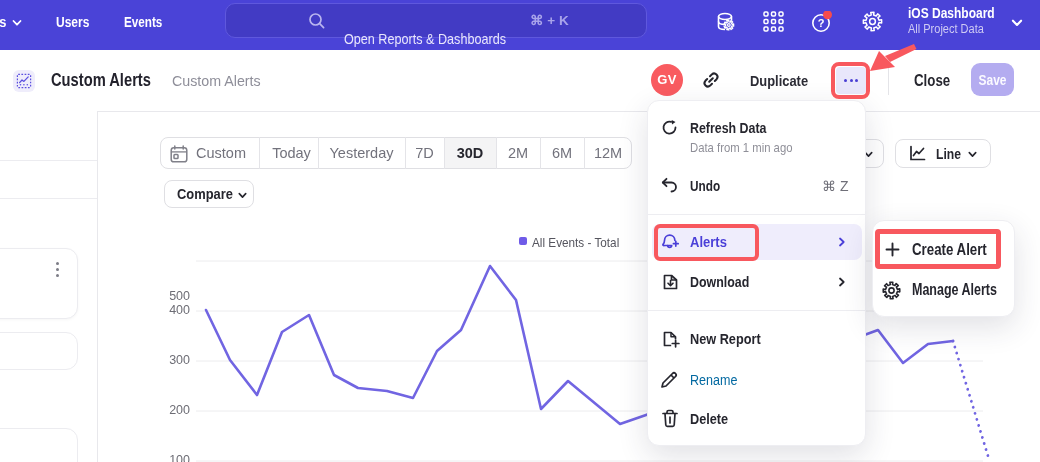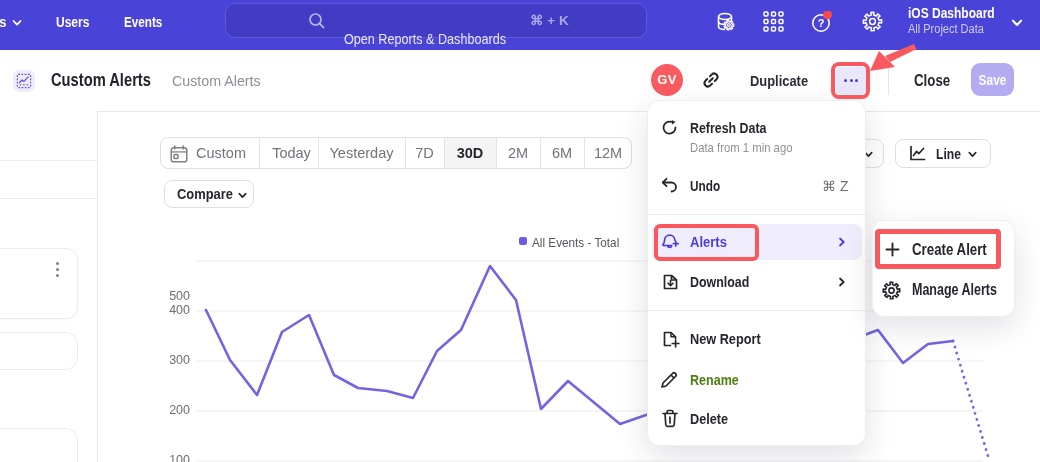--- a/index.html
+++ b/index.html
@@ -211,21 +211,21 @@
   <path d="M2.5 2.5 H9 L13.5 6.8 V15.5 H2.5 Z" fill="none" stroke="#26262e" stroke-width="1.7" stroke-linejoin="round"></path>
   <path d="M9 2.5 V6.8 H13.5" fill="none" stroke="#26262e" stroke-width="1.5" stroke-linejoin="round"></path>
   <rect x="9.2" y="9.2" width="8.6" height="8.6" fill="#fff"></rect>
   <path d="M10.3 13.5 H16.9 M13.6 10.2 V16.8" stroke="#26262e" stroke-width="1.7" stroke-linecap="round"></path>
 </svg>
 <div class="abs" style="left:690px;top:330px;color:#26262e;font-size:15.5px;font-weight:700;"><span class="sx" style="transform:scaleX(0.82);">New Report</span></div>
 <svg class="abs" style="left:659px;top:370px;" width="20" height="20" viewBox="0 0 20 20">
   <path d="M3 17 L4 13 L13.5 3.5 A1.8 1.8 0 0 1 16.5 6.5 L7 16 L3 17 Z" fill="none" stroke="#26262e" stroke-width="1.7" stroke-linejoin="round"></path>
   <path d="M12 5 L15 8" stroke="#26262e" stroke-width="1.7"></path>
 </svg>
-<div class="abs" style="left:690px;top:371px;color:#4d7c0f;font-size:15.5px;font-weight:700;"><span class="sx" style="transform:scaleX(0.81);">Rename</span></div>
+<div class="abs" style="left:690px;top:371px;color:#0369a1;font-size:15.5px;font-weight:400;"><span class="sx" style="transform:scaleX(0.81);">Rename</span></div>
 <svg class="abs" style="left:661px;top:409px;" width="18" height="19" viewBox="0 0 18 19">
   <path d="M2 4.5 H16 M6 4.5 V3 A1.5 1.5 0 0 1 7.5 1.5 H10.5 A1.5 1.5 0 0 1 12 3 V4.5" fill="none" stroke="#26262e" stroke-width="1.7" stroke-linecap="round"></path>
   <path d="M4 4.5 L4.8 16 A1.6 1.6 0 0 0 6.4 17.4 H11.6 A1.6 1.6 0 0 0 13.2 16 L14 4.5" fill="none" stroke="#26262e" stroke-width="1.7" stroke-linecap="round" stroke-linejoin="round"></path>
   <path d="M9 8 V14" stroke="#26262e" stroke-width="1.7" stroke-linecap="round"></path>
 </svg>
 <div class="abs" style="left:690px;top:410px;color:#26262e;font-size:15.5px;font-weight:700;"><span class="sx" style="transform:scaleX(0.82);">Delete</span></div>
 
 <div class="abs" style="left:872px;top:220px;width:143px;height:97px;background:#fff;border:1px solid #eeeef2;border-radius:12px;box-shadow:0 10px 30px rgba(40,40,70,0.14);"></div>
 <svg class="abs" style="left:885px;top:242px;" width="15" height="15" viewBox="0 0 15 15">
     <path d="M7.5 1.5 V13.5 M1.5 7.5 H13.5" stroke="#26262e" stroke-width="1.9" stroke-linecap="round"></path>

